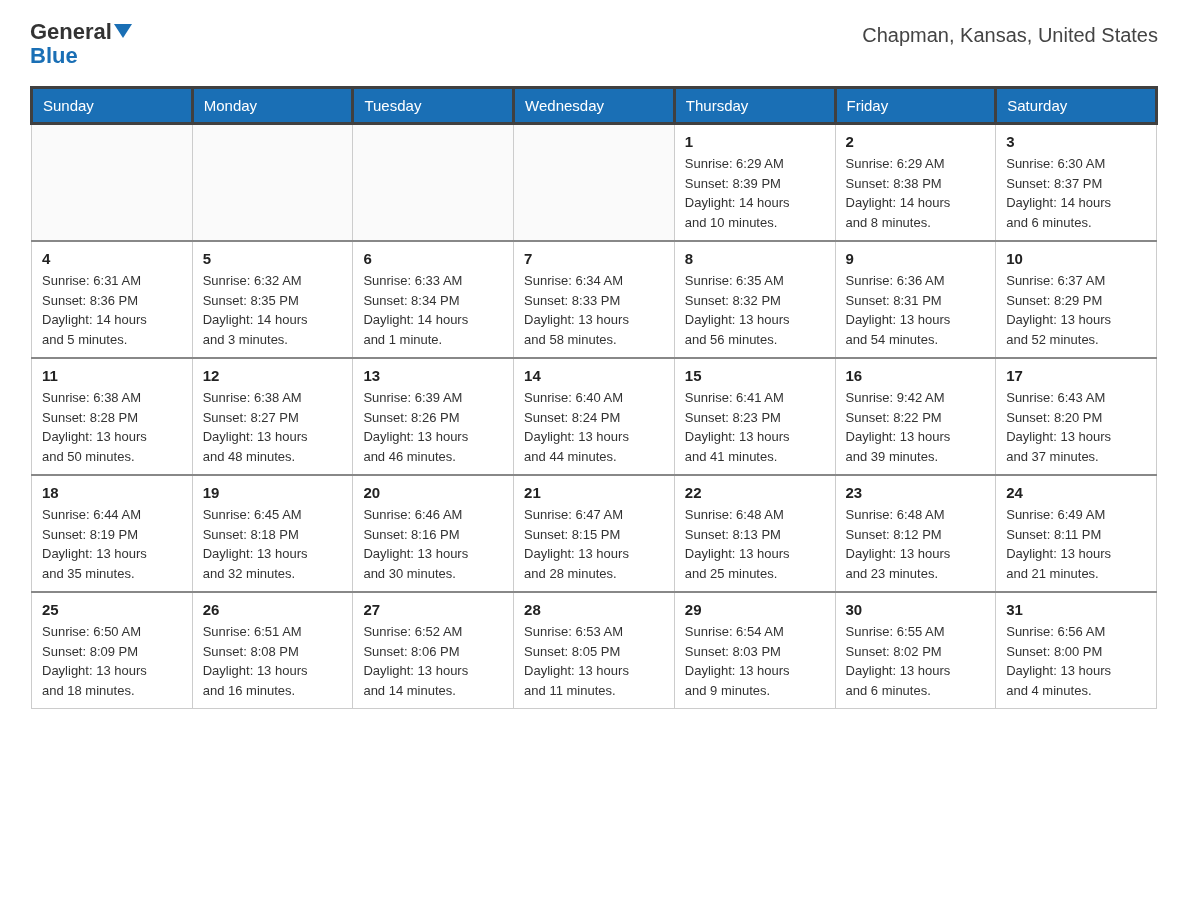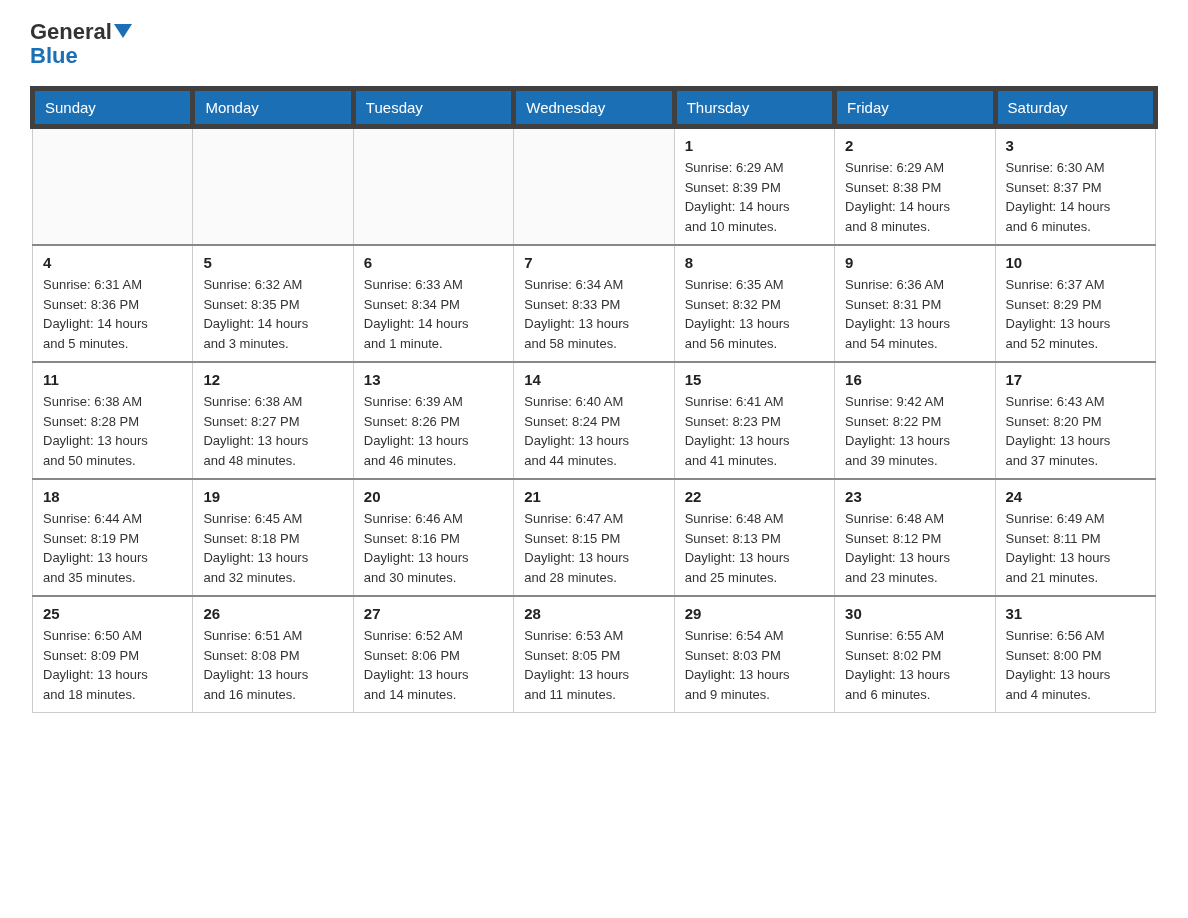--- a/index.html
+++ b/index.html
@@ -60,21 +60,21 @@
       border-collapse: collapse;
       border: 1px solid #aaa;
     }
     .calendar-table thead tr th {
       background-color: #1a6fb5;
       color: #ffffff;
       font-size: 15px;
       font-weight: normal;
       padding: 8px 10px;
       text-align: left;
-      border: 5px solid #404040;
+      border: 3px solid #404040;
     }
     .calendar-table tbody tr td {
       vertical-align: top;
       padding: 8px 10px;
       border: 1px solid #ccc;
       font-size: 13px;
       color: #333;
       min-height: 90px;
       width: 14.28%;
     }
@@ -101,20 +101,21 @@
 <body>
 
 <div class="header-area">
   <div class="logo-area">
     <div class="logo-text">
       General<span class="logo-triangle"></span><br>
       <span class="logo-blue">Blue</span>
     </div>
   </div>
   <div class="title-area">
+    <div class="location-subtitle">Chapman, Kansas, United States</div>
   </div>
 </div>
 
 <table class="calendar-table">
   <thead>
     <tr>
     <th>Sunday</th>
         <th>Monday</th>
         <th>Tuesday</th>
         <th>Wednesday</th>

